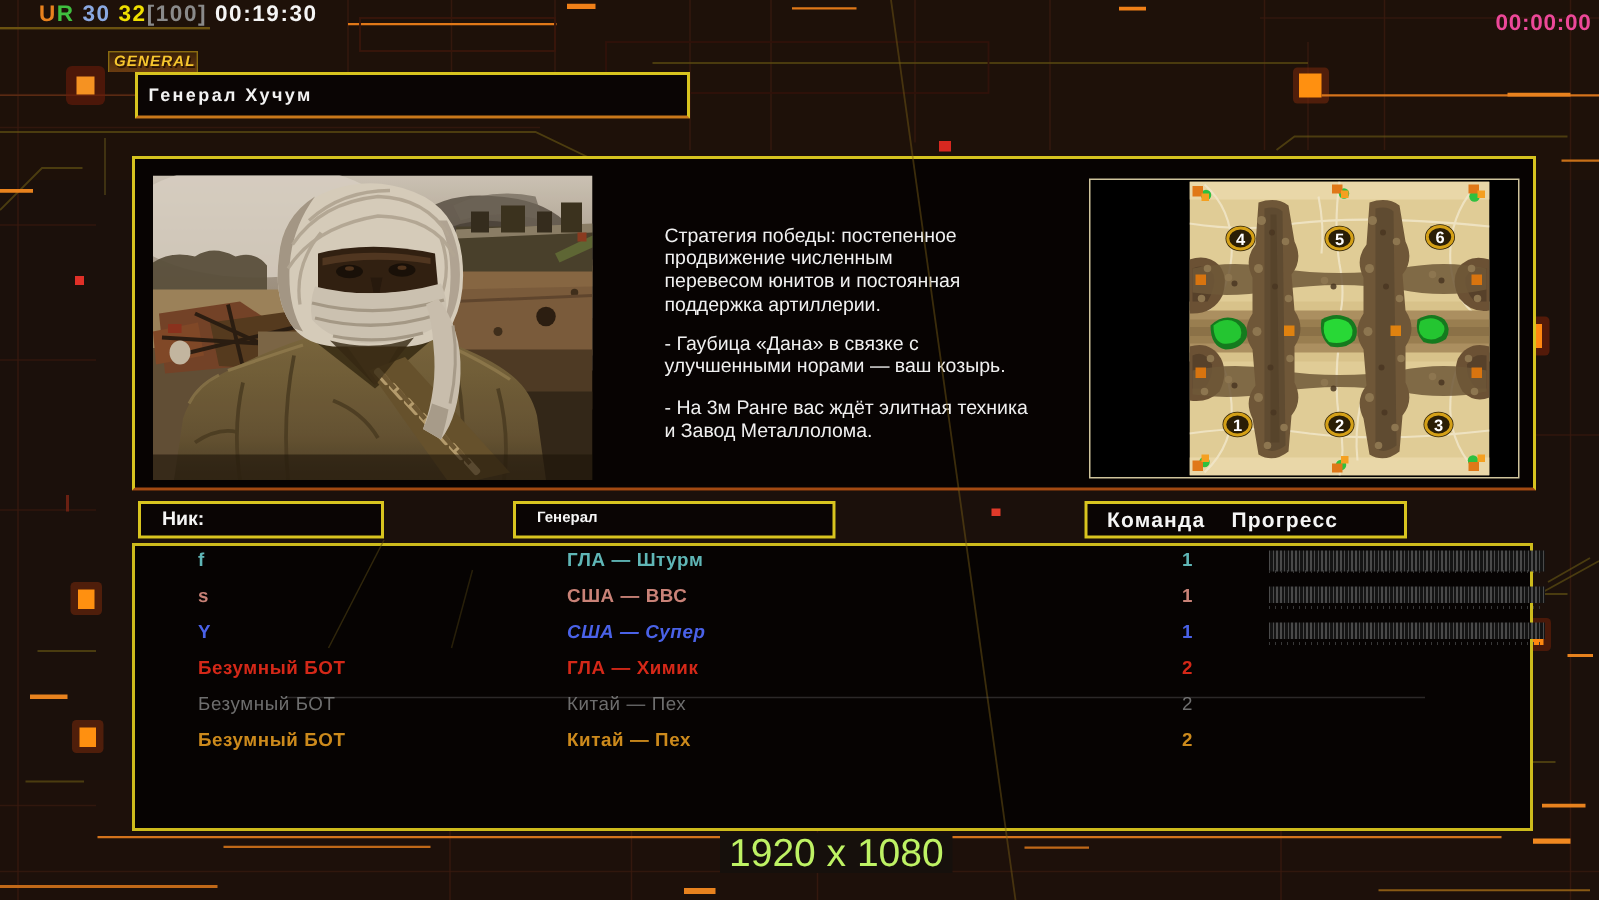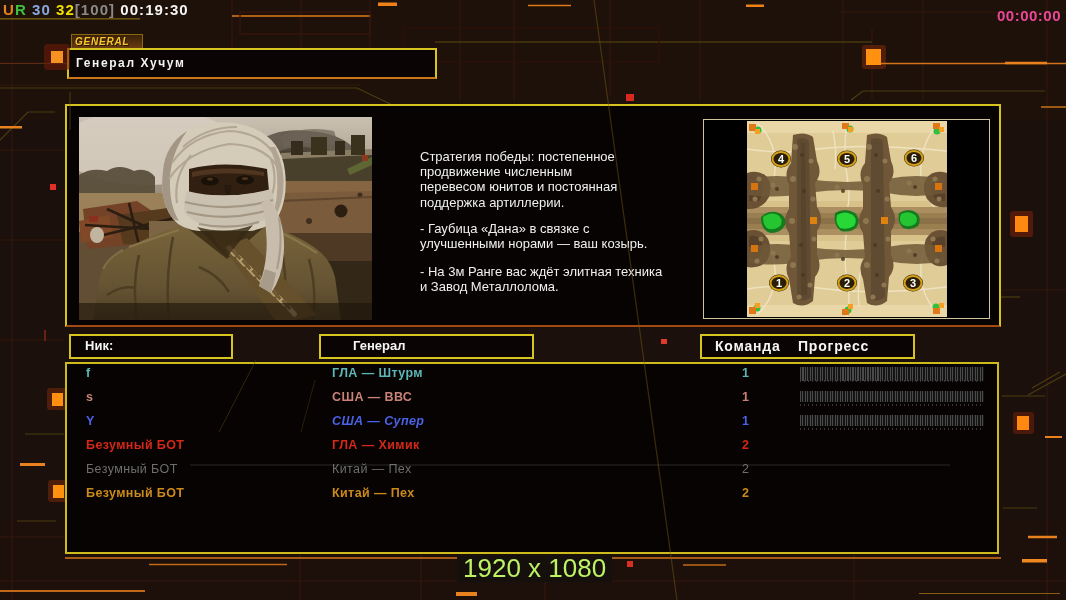--- a/index.html
+++ b/index.html
@@ -1,18 +1,18 @@
 <!DOCTYPE html>
 <html><head>
 <meta charset="utf-8">
 <style>
 html,body{margin:0;padding:0;background:#000;}
 #stage{position:relative;width:1066px;height:600px;overflow:hidden;-webkit-font-smoothing:antialiased;
   background:#1b100b;font-family:"Liberation Sans",sans-serif;}
-.abs{position:absolute;}
+.abs{position:absolute;margin-left:23px;}
 #bgsvg,#ovsvg{position:absolute;left:0;top:0;}
 #ovsvg{pointer-events:none;}
 .score{font-weight:bold;font-size:15px;letter-spacing:1.05px;white-space:pre;}
 .ybox{background:#0a0504;border:2px solid #d8c41f;box-sizing:border-box;}
 </style>
 </head>
 <body>
 <div id="stage">
 
 <svg id="bgsvg" width="1066" height="600" viewBox="0 0 1066 600">
@@ -112,21 +112,21 @@
   <line x1="919" y1="593.5" x2="1060" y2="593.5" stroke="#8a5a14" stroke-width="1.2"></line>
   <rect x="456" y="592" width="21" height="4" fill="#e8821e"></rect>
   <rect x="627" y="561" width="6" height="6" fill="#d83020"></rect>
   <rect x="1022" y="559" width="25" height="3.5" fill="#f08820"></rect>
 </svg>
 
 <div class="abs score" style="left:3px;top:1px;color:#f5f5f5;"><span style="color:#e8821e">U</span><span style="color:#3fbf3f">R</span> <span style="color:#8aa8e0">30</span> <span style="color:#f0e000">32</span><span style="color:#8a8a8a">[100]</span> 00:19:30</div>
 
 <div class="abs score" style="right:5px;top:7px;color:#ec4899;letter-spacing:0.5px;">00:00:00</div>
 
-<div class="abs" style="left:71px;top:34px;width:72px;height:14px;background:linear-gradient(180deg,#3a2008,#6a3c10);border:1px solid #8a6a10;border-bottom:none;box-sizing:border-box;">
+<div class="abs" style="left:49px;top:34px;width:60px;height:14px;background:linear-gradient(180deg,#3a2008,#6a3c10);border:1px solid #8a6a10;border-bottom:none;box-sizing:border-box;">
   <div style="font-size:10px;font-weight:bold;font-style:italic;color:#f6c62e;letter-spacing:0.8px;line-height:13px;padding-left:3px;text-shadow:1px 1px 0 #2a1404;">GENERAL</div>
 </div>
 
 <div class="abs ybox" style="left:67px;top:48px;width:370px;height:31px;border-bottom-color:#c8781a;">
 
   <div style="color:#f2f2f2;font-size:12px;font-weight:bold;letter-spacing:1.6px;line-height:27px;padding-left:7px;">Генерал Хучум</div>
 </div>
 
 <div class="abs" style="left:65px;top:104px;width:936px;height:223px;background:#070302;border:2px solid #d6c31f;border-bottom-color:#a34a12;box-sizing:border-box;"></div>
 
@@ -452,21 +452,21 @@
 </g>
 </svg>
   </div>
 </div>
 
 <div class="abs ybox" style="left:69px;top:334px;width:164px;height:25px;">
   <div style="color:#f5f5f5;font-size:13px;font-weight:bold;line-height:20px;padding-left:14px;">Ник:</div>
 </div>
 
 <div class="abs ybox" style="left:319px;top:334px;width:215px;height:25px;">
-  <div style="color:#f5f5f5;font-size:13px;font-weight:bold;line-height:20px;padding-left:32px;">Генерал</div>
+  <div style="color:#f5f5f5;font-size:10px;font-weight:bold;line-height:20px;padding-left:14px;">Генерал</div>
 </div>
 
 <div class="abs ybox" style="left:700px;top:334px;width:215px;height:25px;">
   <div style="color:#f5f5f5;font-size:14px;font-weight:bold;line-height:20px;padding-left:13px;letter-spacing:0.8px;"><span style="display:inline-block;width:83px;">Команда</span><span>Прогресс</span></div>
 </div>
 
 <div class="abs" style="left:65px;top:362px;width:934px;height:192px;background:#060302;border:2px solid #cdbb1c;box-sizing:border-box;"></div>
 
 <div class="abs" style="left:65px;top:361px;width:934px;height:25px;color:#5fb6b6;font-size:12.5px;line-height:25px;font-weight:bold;letter-spacing:0.4px;">
   <span class="abs" style="left:21px;">f</span>

